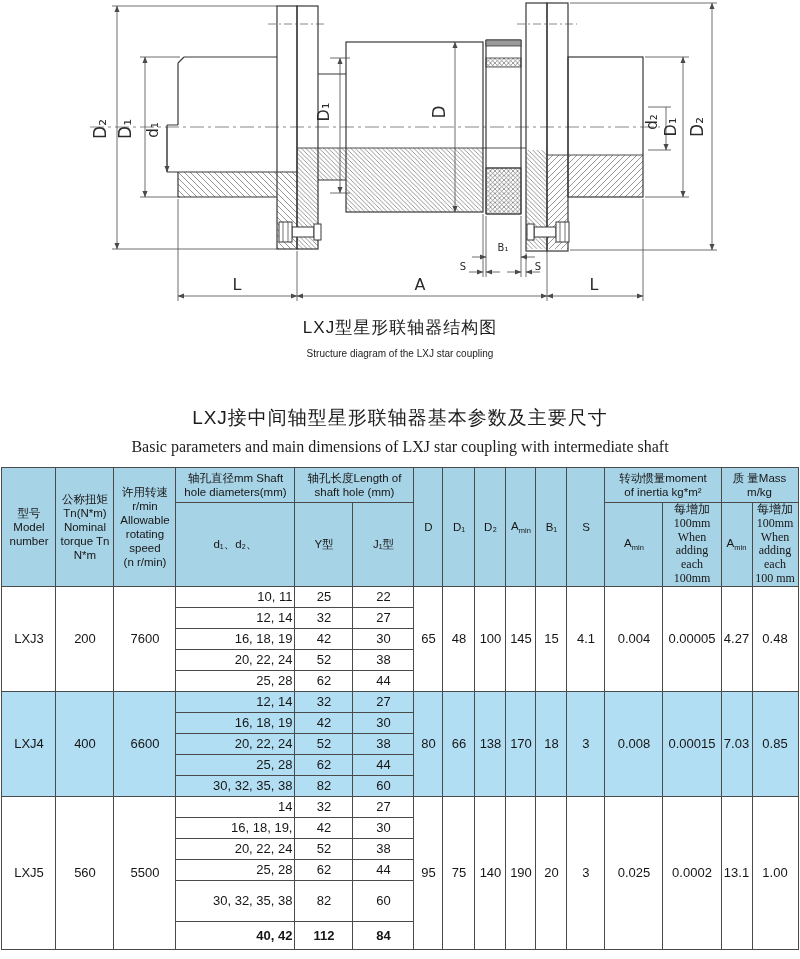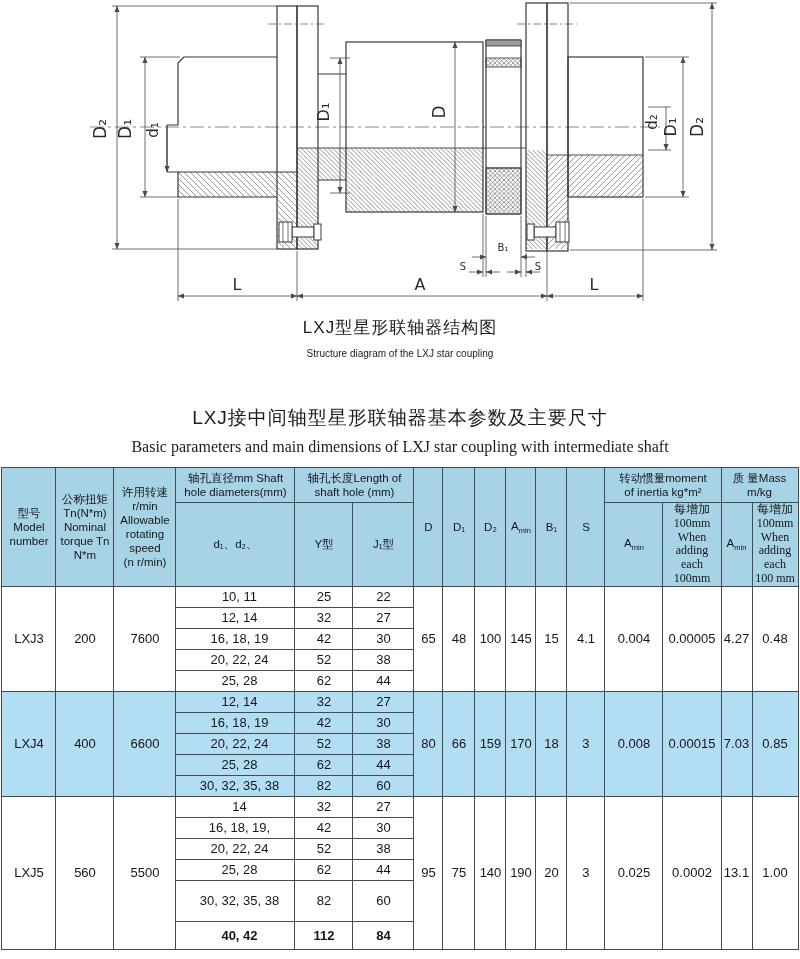--- a/index.html
+++ b/index.html
@@ -15,21 +15,21 @@
   table.params th,table.params td{
      border:1px solid #4a4a4a;padding:0 2px;text-align:center;vertical-align:middle;
      font-weight:normal;color:#161616;}
   thead th{background:#a7d3e6;font-size:11.5px;line-height:1.22;white-space:pre-line;}
   thead tr.r1 th{height:34px;}
   thead tr.r2 th{height:44px;}
   th.h-left{text-align:left;padding-left:5px;}
   th.tiny{font-size:12px;line-height:1.15;font-family:Liberation Serif, serif;}
   thead sub{font-size:7.5px;}
   tbody td{font-size:13px;height:20px;background:#fff;}
-  tbody td.holes{text-align:center;padding-left:10px;}
+  tbody td.holes{text-align:right;padding-left:10px;}
   tr.hl td{background:#b2def3;}
   tr.tall-a td{height:40px;}
   tr.tall-b td{height:27px;font-weight:bold;}
   svg text{font-family:"DejaVu Sans","Liberation Sans",sans-serif;fill:#2b2b2b;}
 </style>
 </head>
 <body>
 
 <div class="page">
 
@@ -276,21 +276,21 @@
 
       <tr class="hl">
         <td rowspan="5">LXJ4</td>
         <td rowspan="5">400</td>
         <td rowspan="5">6600</td>
         <td class="holes">12, 14</td>
         <td>32</td>
         <td>27</td>
         <td rowspan="5">80</td>
         <td rowspan="5">66</td>
-        <td rowspan="5">159</td>
+        <td rowspan="5">138</td>
         <td rowspan="5">170</td>
         <td rowspan="5">18</td>
         <td rowspan="5">3</td>
         <td rowspan="5">0.008</td>
         <td rowspan="5">0.00015</td>
         <td rowspan="5">7.03</td>
         <td rowspan="5">0.85</td>
       </tr>
       <tr class="hl">
         <td class="holes">16, 18, 19</td>

